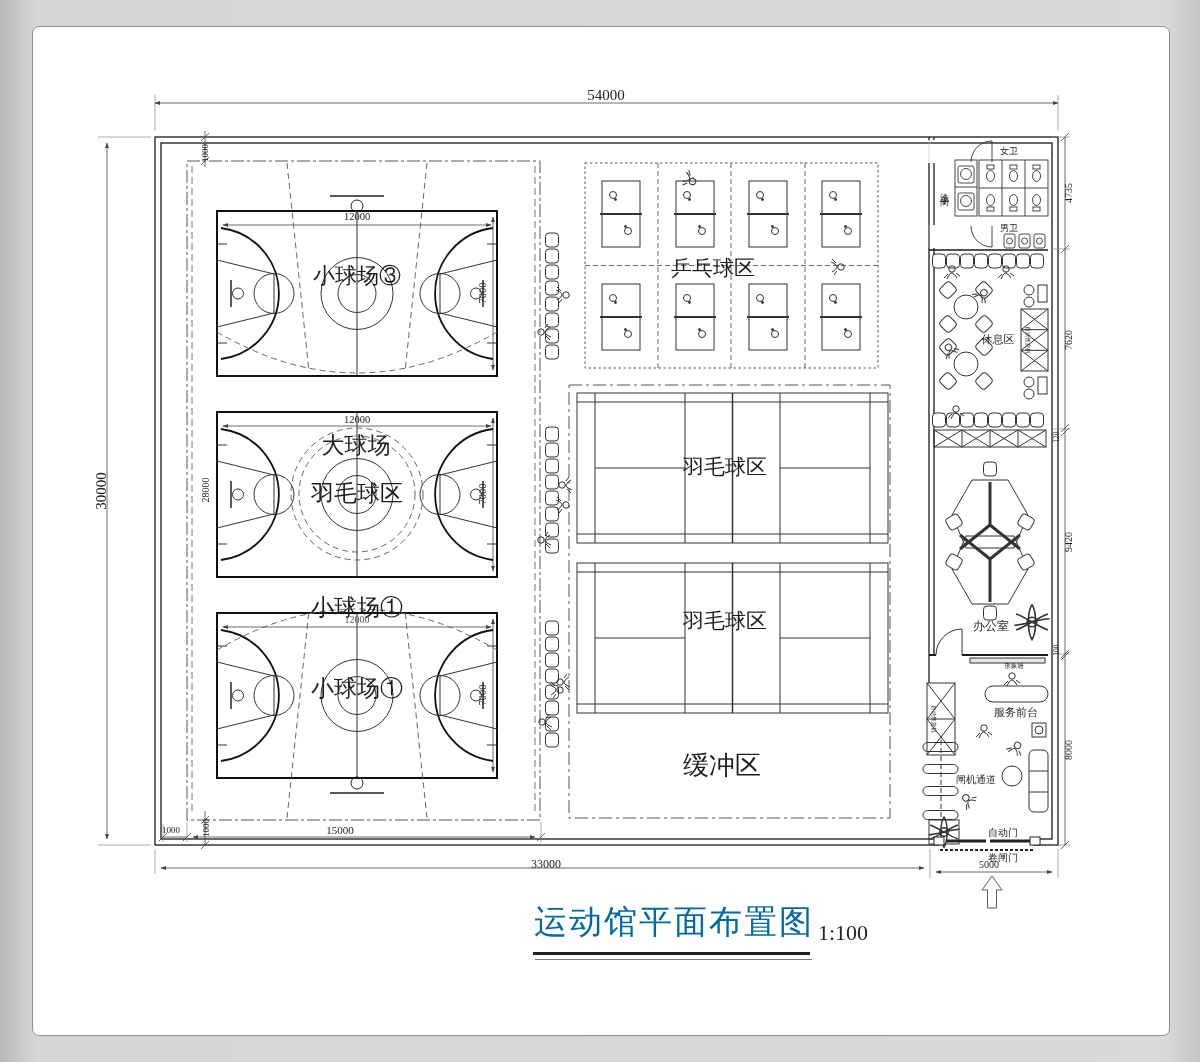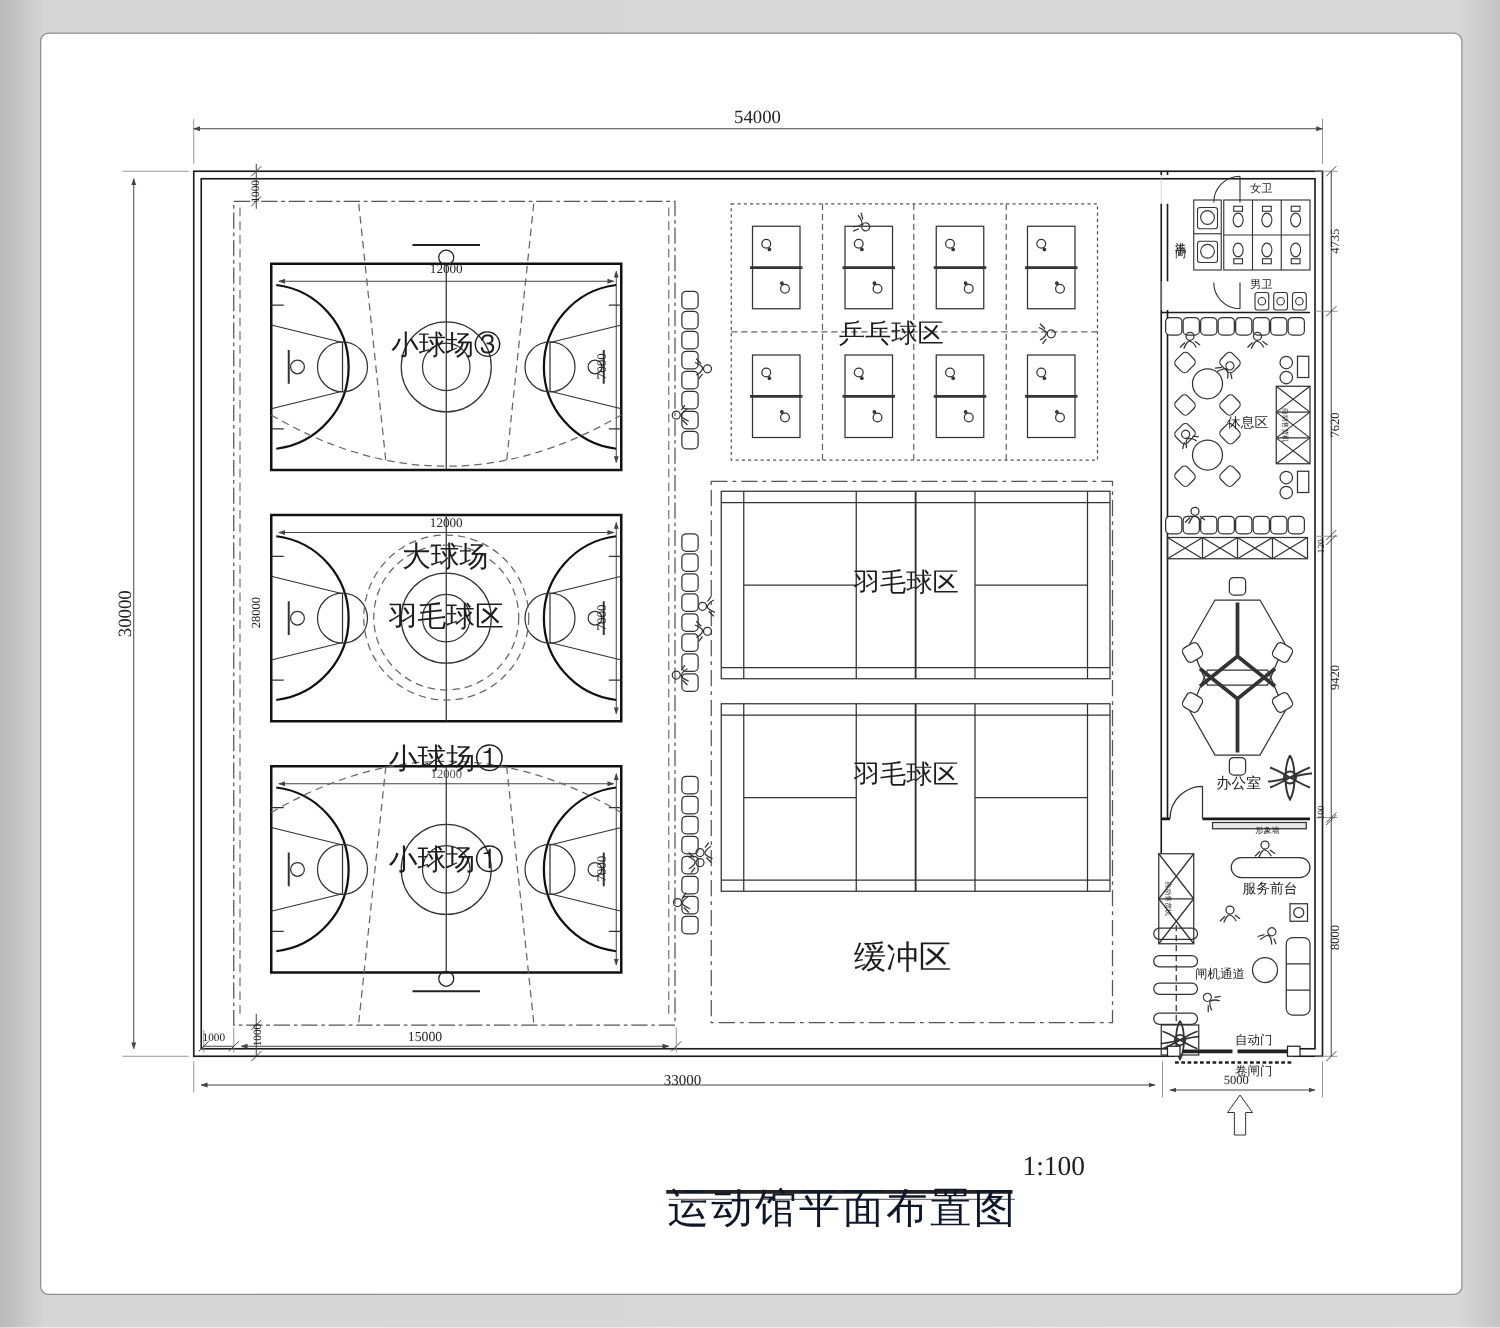--- a/index.html
+++ b/index.html
@@ -16,21 +16,21 @@
   .lbl{
     position:absolute;transform:translate(-50%,-50%);
     color:#1d1d1d;white-space:nowrap;line-height:1;z-index:5;
     font-family:"Liberation Sans",sans-serif;
   }
   .num{font-family:"Liberation Serif",serif;color:#222;}
   .rot{transform:translate(-50%,-50%) rotate(-90deg);}
   .rot90{transform:translate(-50%,-50%) rotate(90deg);}
   .vert{writing-mode:vertical-rl;letter-spacing:2px;}
   .faint{color:#555;}
-  .title-text{font-family:"Liberation Serif",serif;letter-spacing:2px;color:#0f172a;margin-top:46px;}
+  .title-text{font-family:"Liberation Serif",serif;letter-spacing:2px;color:#0369a1;}
 </style>
 </head>
 <body>
 
 <div id="page"></div>
 
 <svg id="plan" viewBox="0 0 1200 1062" fill="none" stroke="#333" stroke-width="1">
   <defs>
     <marker id="arr" viewBox="0 0 10 10" refX="9" refY="5" markerWidth="7" markerHeight="7" orient="auto-start-reverse">
       <path d="M0,1.5 L10,5 L0,8.5 z" fill="#444" stroke="none"></path>

